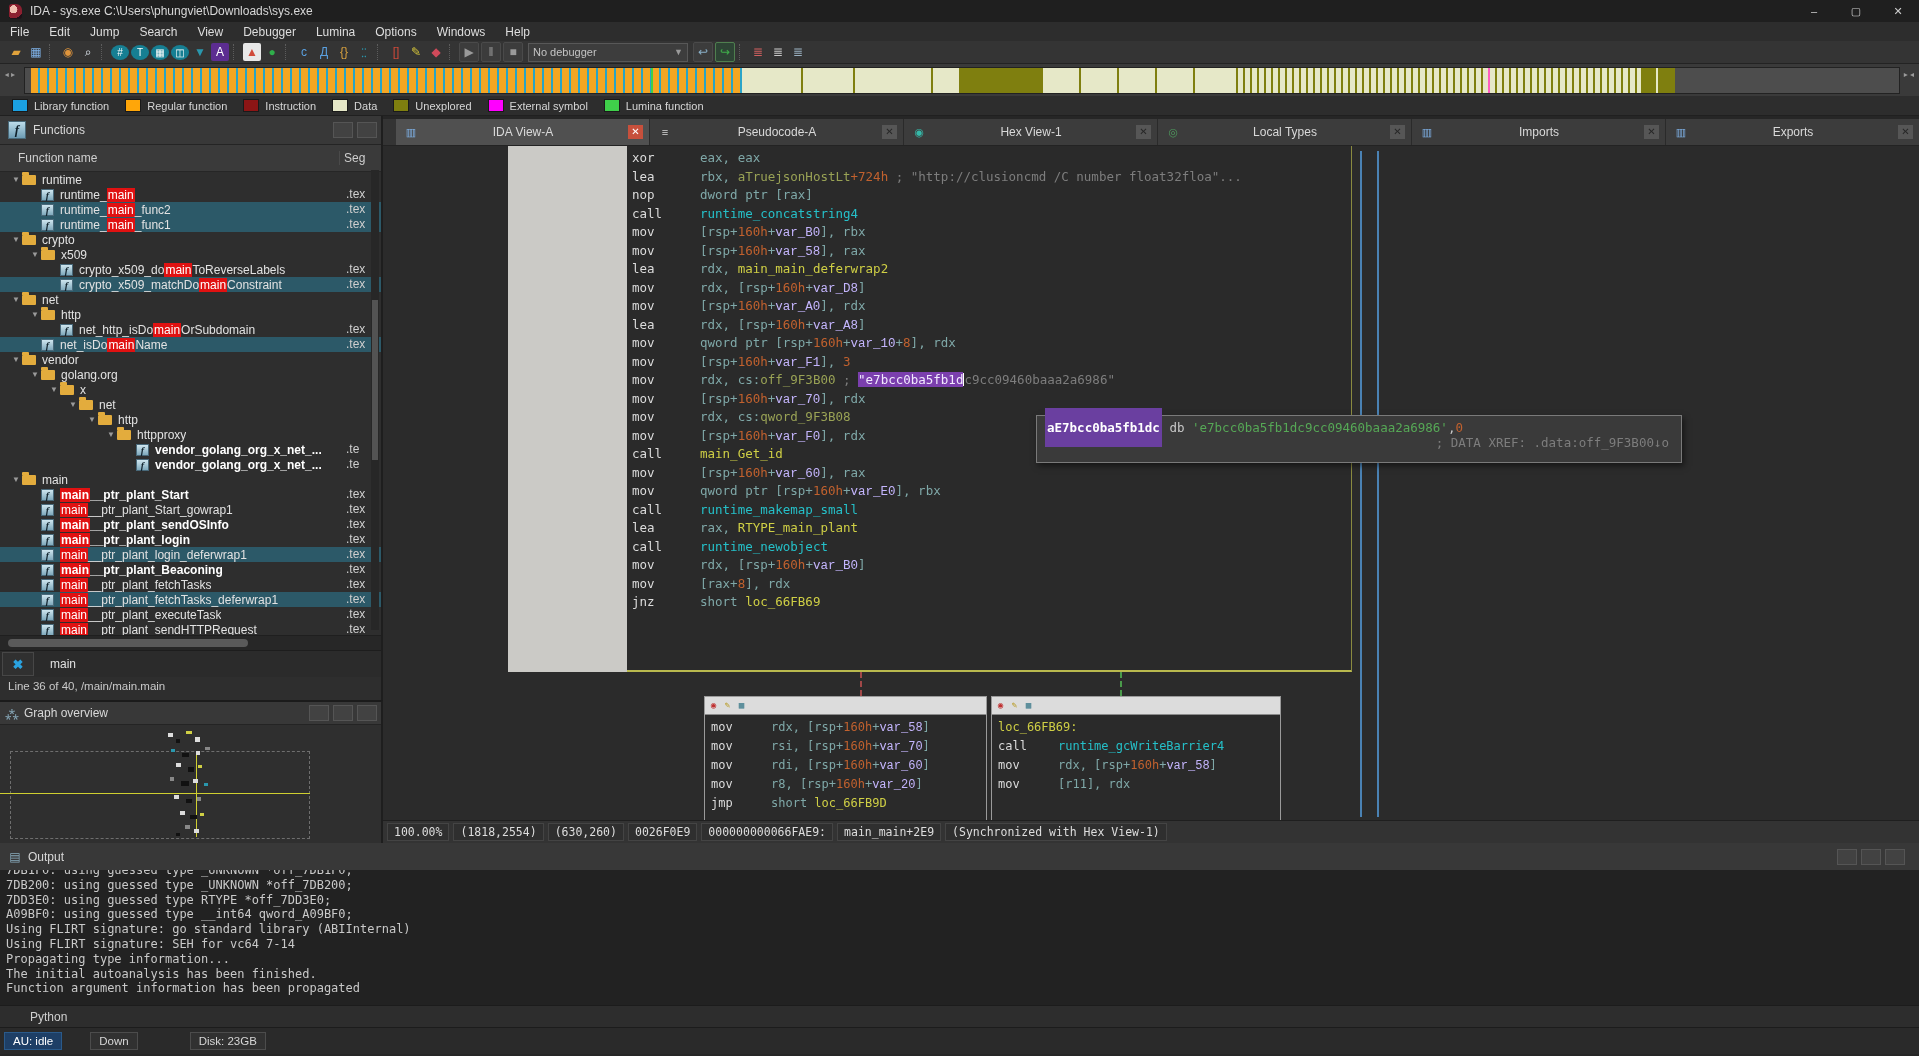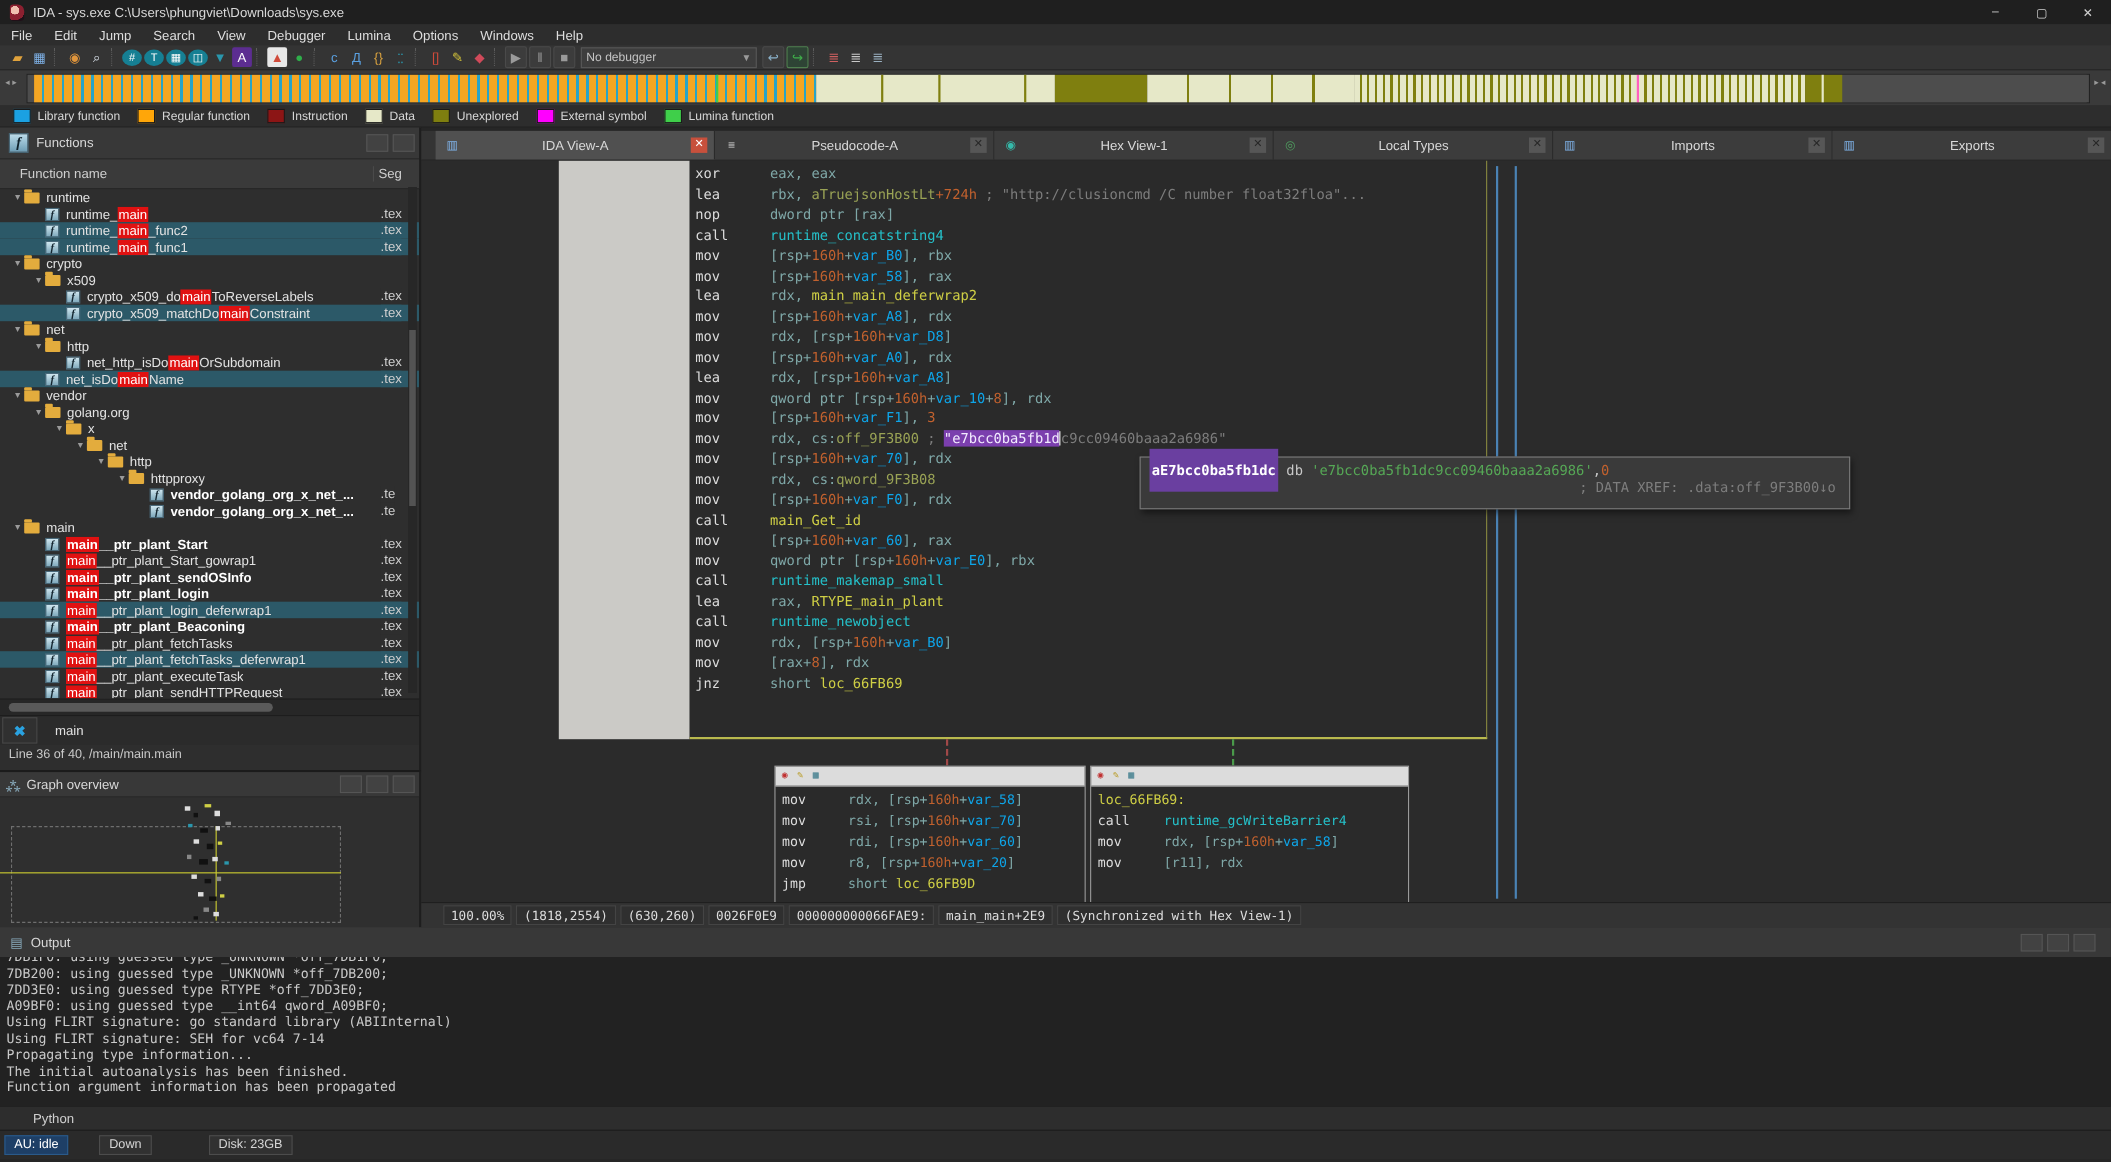--- a/index.html
+++ b/index.html
@@ -93,21 +93,21 @@
     line-height:14px;text-align:center;flex:none;}
   .tab.active .t-x{background:#c7503c;color:#fff;}
   #mdi{left:383px;top:146px;width:1536px;height:674px;background:#2b2b2b;overflow:hidden;}
   
   #gutter{position:absolute;left:125px;top:0;width:119px;height:526px;background:#cbcac6;}
   #block{position:absolute;left:244px;top:0;width:725px;height:526px;background:#2a2a2a;
     border-bottom:2px solid #b9b94e;border-right:1px solid #8a8a40;box-sizing:border-box;
     font-family:"DejaVu Sans Mono",monospace;font-size:12.5px;padding-top:3px;overflow:hidden;}
   .dline{height:18.5px;line-height:18.5px;white-space:pre;padding-left:5px;}
   .dline .mncell{display:inline-block;width:68px;}
-  .tk-mn{color:#dcdcdc;} .tk-op{color:#7fa8a8;} .tk-num{color:#c1612e;} .tk-var{color:#0ea5e9;}
+  .tk-mn{color:#dcdcdc;} .tk-op{color:#7fa8a8;} .tk-num{color:#c1612e;} .tk-var{color:#c4b5fd;font-family:Liberation Mono, monospace;}
   .tk-fn{color:#25c0c9;} .tk-loc{color:#cfcf45;} .tk-sym{color:#99a255;} .tk-cmt{color:#7d7d7d;}
   .tk-w{color:#c8c8c8;} .tk-str{color:#56a856;text-align:center;}
   .tk-hl{background:#7b3fae;color:#f2eaff;}
   .dcaret{display:inline-block;width:0;border-left:1px solid #fff;height:13px;vertical-align:-2px;}
   .blueline{position:absolute;top:5px;width:2px;height:666px;background:#4a82b4;}
   
   #hint{position:absolute;left:653px;top:269px;width:646px;height:48px;background:#3a3a3a;
     border:1px solid #7a7a7a;box-shadow:2px 3px 6px rgba(0,0,0,.5);
     font-family:"DejaVu Sans Mono",monospace;font-size:12.5px;padding:4px 8px;box-sizing:border-box;}
   #hint .h2{text-align:right;padding-right:4px;}
@@ -117,21 +117,21 @@
     font-family:"DejaVu Sans Mono",monospace;font-size:12px;}
   .gn-title{height:17px;background:#dcdcdc;display:flex;align-items:center;padding-left:3px;border-bottom:1px solid #8a8a8a;}
   .gn-ico{width:11px;height:11px;margin-right:3px;font-size:9px;line-height:11px;text-align:center;}
   .gn-body{padding:3px 6px;}
   .gn-body .dline{height:19px;line-height:19px;padding-left:0;}
   .gn-body .mncell{width:60px;}
   .gedge{position:absolute;width:0;height:24px;border-left:2px dashed;}
   
   #view-status{left:383px;top:820px;width:1536px;height:23px;background:#333;border-top:1px solid #1f1f1f;
     display:flex;align-items:center;font-family:"DejaVu Sans Mono",monospace;font-size:11.5px;color:#ddd;
-    padding-left:20px;box-sizing:border-box;}
+    padding-left:4px;box-sizing:border-box;}
   .vs-seg{border:1px solid #444;background:#2f2f2f;padding:1px 6px;margin-right:4px;white-space:pre;}
   
   #out-title{left:0;top:843px;width:1919px;height:27px;}
   #out-btns{margin-left:auto;display:flex;margin-right:10px;}
   #out-body{left:0;top:870px;width:1919px;height:135px;background:#222;overflow:hidden;
     font-family:"DejaVu Sans Mono",monospace;font-size:12px;color:#c9c9c9;padding-left:6px;box-sizing:border-box;}
   #out-body .oline{height:14.8px;line-height:14.8px;white-space:pre;}
   #python-bar{left:0;top:1005px;width:1919px;height:22px;background:#2d2d2d;border-top:1px solid #1c1c1c;
     display:flex;align-items:center;color:#cfcfcf;font-size:12px;}
   #bottom-status{left:0;top:1027px;width:1919px;height:26px;background:#2a2a2a;border-top:1px solid #1c1c1c;
@@ -518,21 +518,20 @@
 <div class="abs" id="mdi">
   <div id="gutter"></div>
   <div id="block">
       <div class="dline"><span class="tk-mn mncell">xor</span><span class="tk-op">eax, eax</span></div>
       <div class="dline"><span class="tk-mn mncell">lea</span><span class="tk-op">rbx, </span><span class="tk-sym">aTruejsonHostLt</span><span class="tk-num">+724h</span><span class="tk-cmt"> ; "http://clusioncmd /C number float32floa"...</span></div>
       <div class="dline"><span class="tk-mn mncell">nop</span><span class="tk-op">dword ptr [rax]</span></div>
       <div class="dline"><span class="tk-mn mncell">call</span><span class="tk-fn">runtime_concatstring4</span></div>
       <div class="dline"><span class="tk-mn mncell">mov</span><span class="tk-op">[rsp+</span><span class="tk-num">160h</span><span class="tk-op">+</span><span class="tk-var">var_B0</span><span class="tk-op">], rbx</span></div>
       <div class="dline"><span class="tk-mn mncell">mov</span><span class="tk-op">[rsp+</span><span class="tk-num">160h</span><span class="tk-op">+</span><span class="tk-var">var_58</span><span class="tk-op">], rax</span></div>
       <div class="dline"><span class="tk-mn mncell">lea</span><span class="tk-op">rdx, </span><span class="tk-loc">main_main_deferwrap2</span></div>
-      <div class="dline"><span class="tk-mn mncell">mov</span><span class="tk-op">[rsp+</span><span class="tk-num">160h</span><span class="tk-op">+</span><span class="tk-var">var_A8</span><span class="tk-op">], rdx</span></div>
       <div class="dline"><span class="tk-mn mncell">mov</span><span class="tk-op">rdx, [rsp+</span><span class="tk-num">160h</span><span class="tk-op">+</span><span class="tk-var">var_D8</span><span class="tk-op">]</span></div>
       <div class="dline"><span class="tk-mn mncell">mov</span><span class="tk-op">[rsp+</span><span class="tk-num">160h</span><span class="tk-op">+</span><span class="tk-var">var_A0</span><span class="tk-op">], rdx</span></div>
       <div class="dline"><span class="tk-mn mncell">lea</span><span class="tk-op">rdx, [rsp+</span><span class="tk-num">160h</span><span class="tk-op">+</span><span class="tk-var">var_A8</span><span class="tk-op">]</span></div>
       <div class="dline"><span class="tk-mn mncell">mov</span><span class="tk-op">qword ptr [rsp+</span><span class="tk-num">160h</span><span class="tk-op">+</span><span class="tk-var">var_10</span><span class="tk-op">+</span><span class="tk-num">8</span><span class="tk-op">], rdx</span></div>
       <div class="dline"><span class="tk-mn mncell">mov</span><span class="tk-op">[rsp+</span><span class="tk-num">160h</span><span class="tk-op">+</span><span class="tk-var">var_F1</span><span class="tk-op">], </span><span class="tk-num">3</span></div>
       <div class="dline"><span class="tk-mn mncell">mov</span><span class="tk-op">rdx, cs:</span><span class="tk-sym">off_9F3B00</span><span class="tk-cmt"> ; </span><span class="tk-hl">"e7bcc0ba5fb1d</span><span class="dcaret"></span><span class="tk-cmt">c9cc09460baaa2a6986"</span></div>
       <div class="dline"><span class="tk-mn mncell">mov</span><span class="tk-op">[rsp+</span><span class="tk-num">160h</span><span class="tk-op">+</span><span class="tk-var">var_70</span><span class="tk-op">], rdx</span></div>
       <div class="dline"><span class="tk-mn mncell">mov</span><span class="tk-op">rdx, cs:</span><span class="tk-sym">qword_9F3B08</span></div>
       <div class="dline"><span class="tk-mn mncell">mov</span><span class="tk-op">[rsp+</span><span class="tk-num">160h</span><span class="tk-op">+</span><span class="tk-var">var_F0</span><span class="tk-op">], rdx</span></div>
       <div class="dline"><span class="tk-mn mncell">call</span><span class="tk-loc">main_Get_id</span></div>

